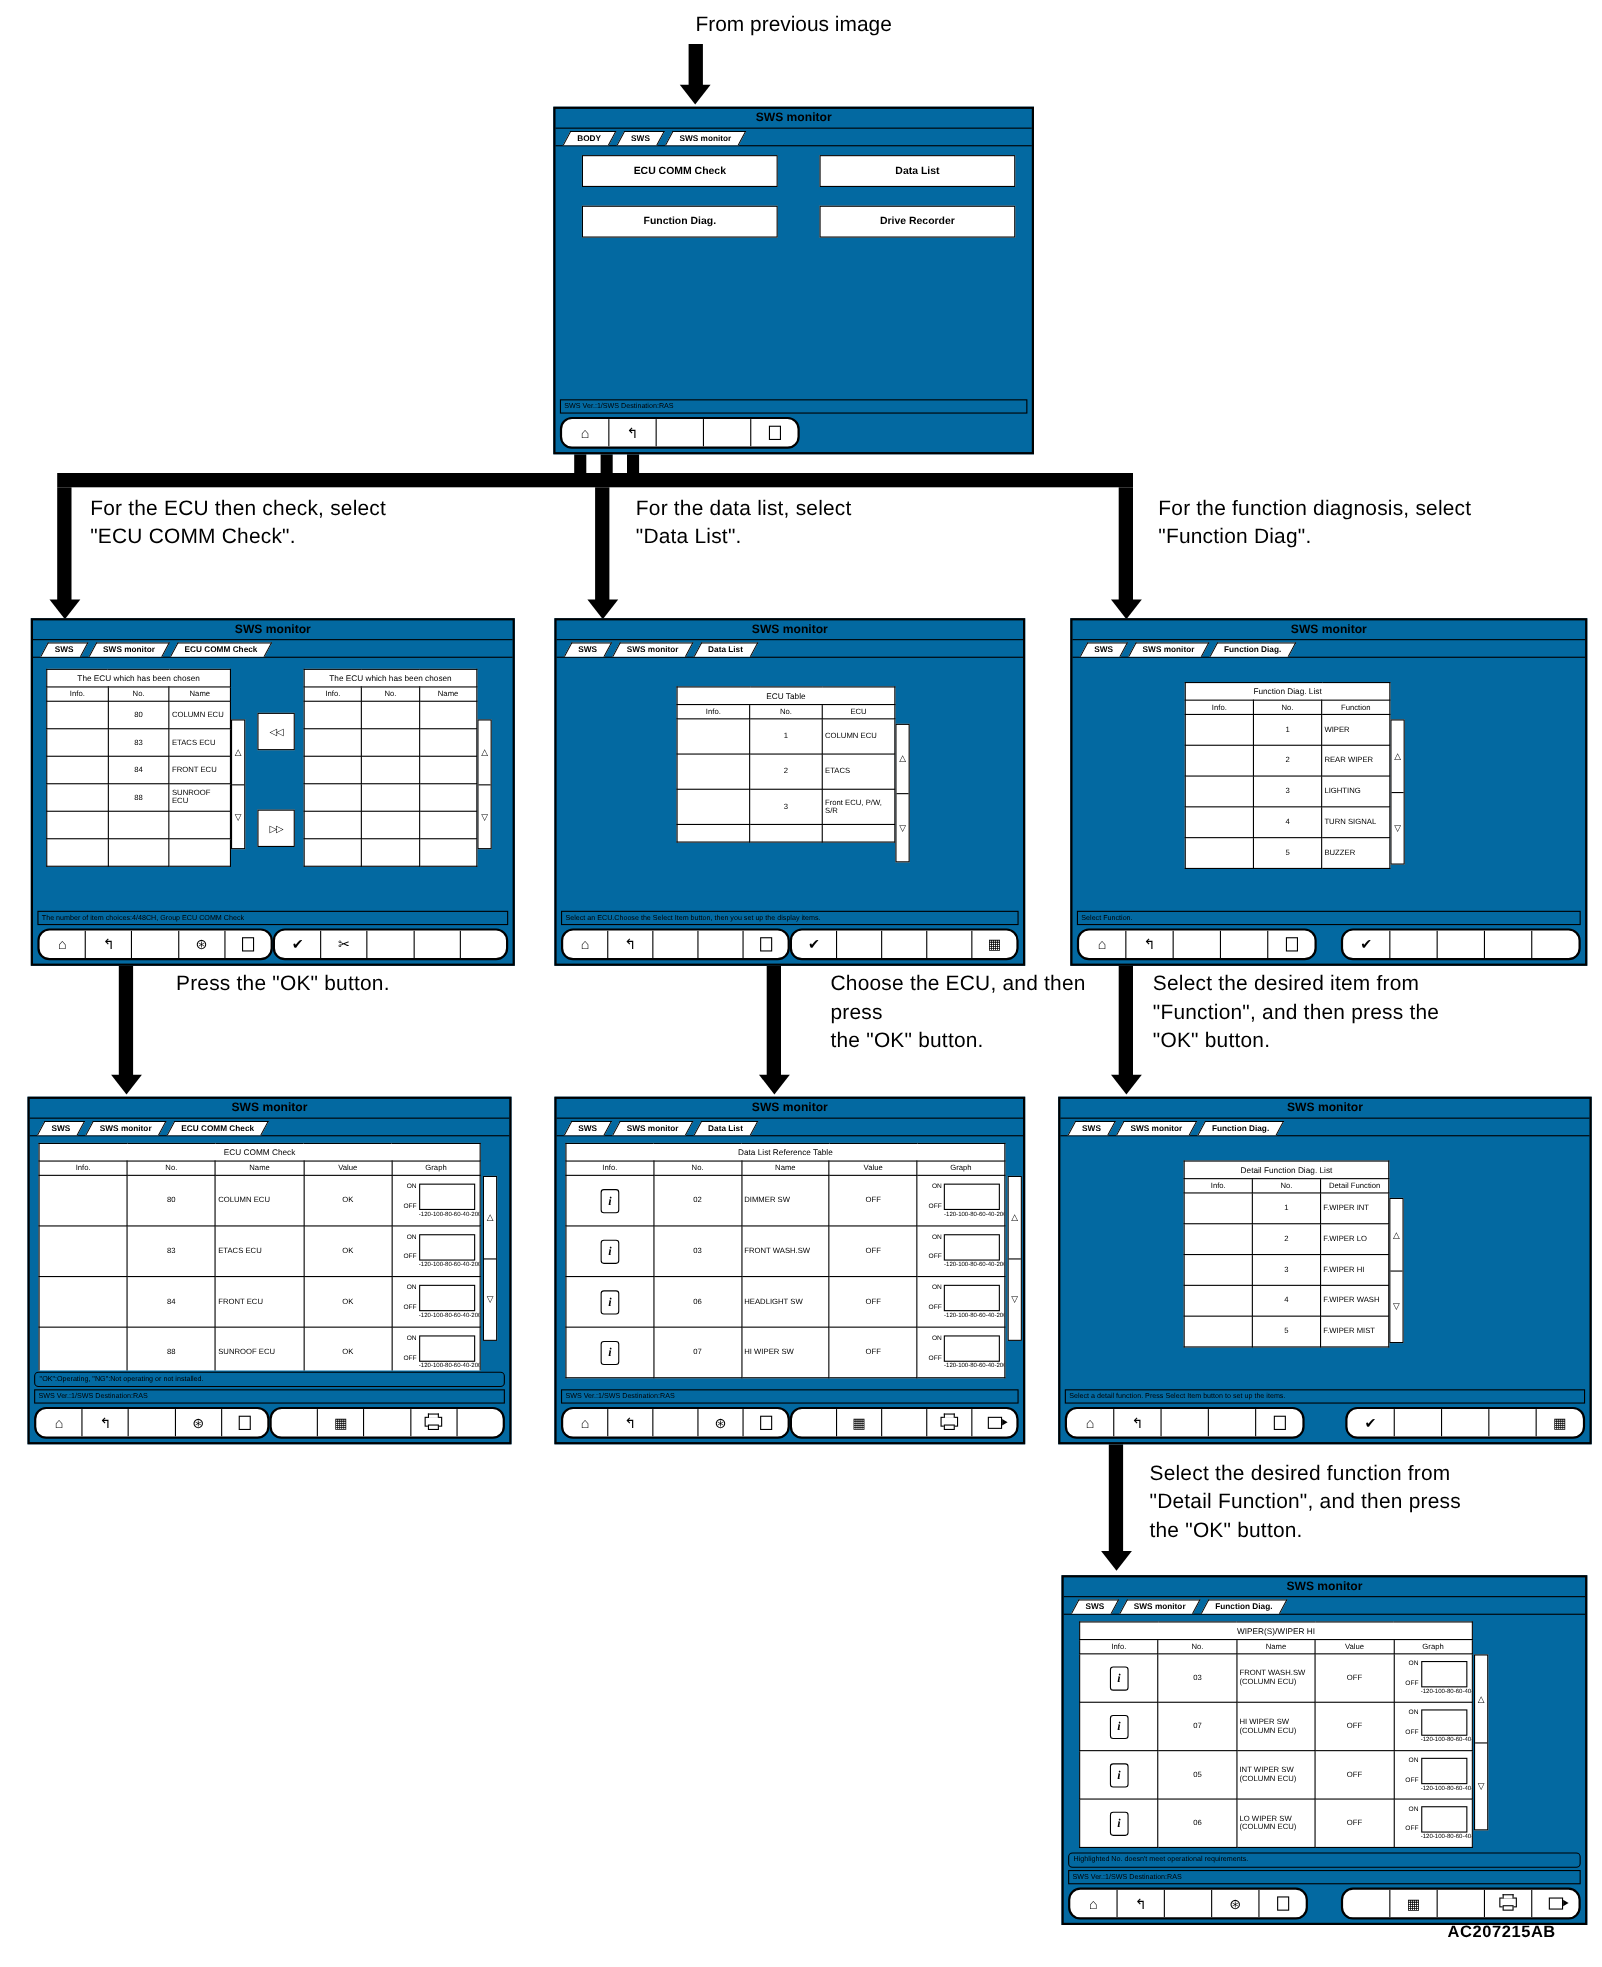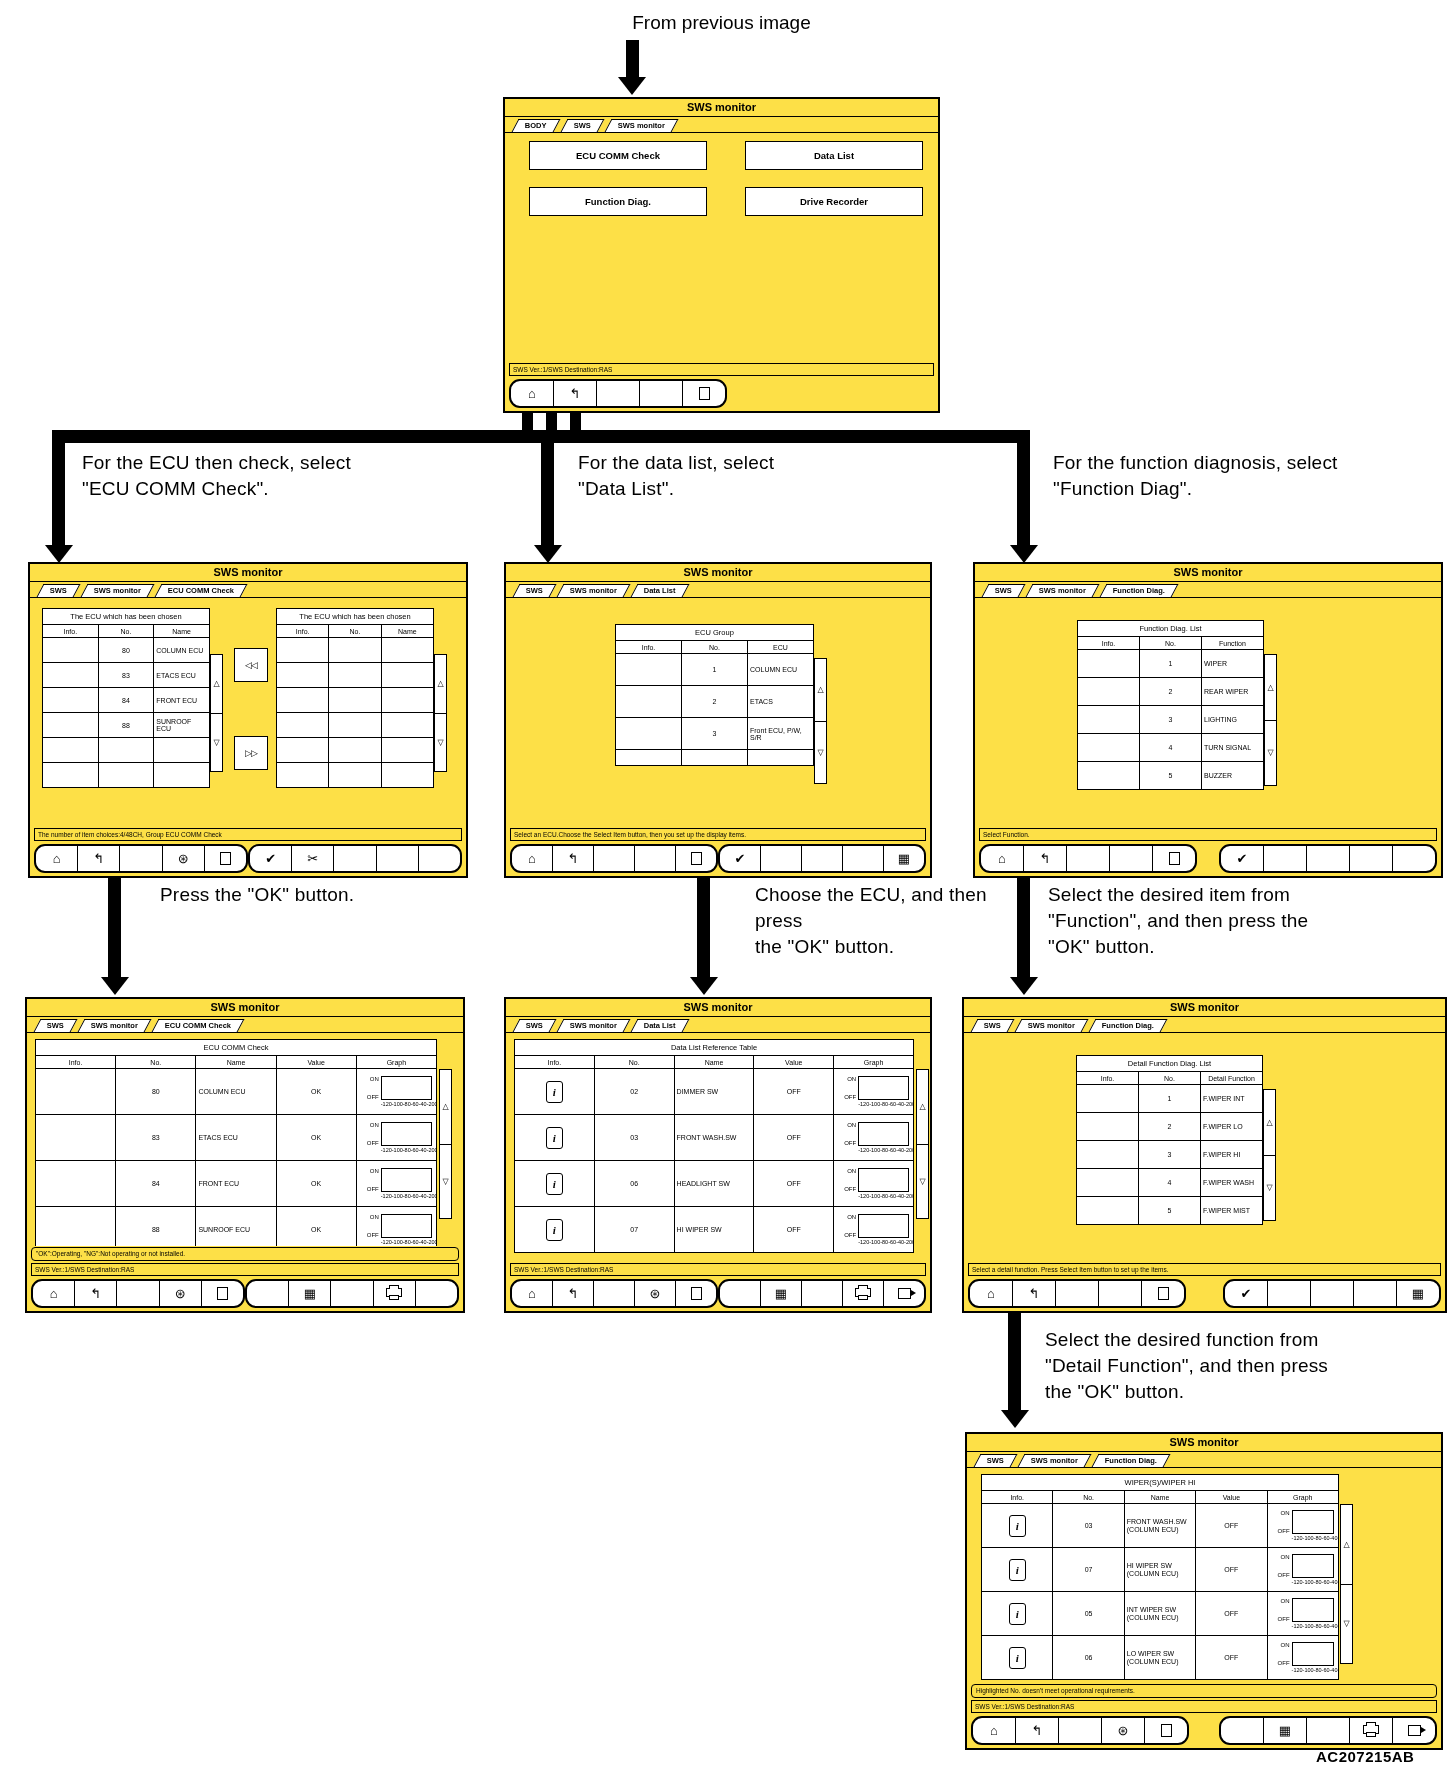--- a/index.html
+++ b/index.html
@@ -8,21 +8,21 @@
   
   .vbar,.hbar,.stub{position:absolute;background:#000;}
   .ahead{position:absolute;width:0;height:0;border-left:14px solid transparent;border-right:14px solid transparent;border-top:18px solid #000;}
 
   
   .ann{position:absolute;font-size:19px;line-height:26px;white-space:pre-line;letter-spacing:.2px;}
   .toplabel{position:absolute;font-size:19px;}
   .figcode{position:absolute;font-weight:bold;font-size:15px;letter-spacing:.5px;}
 
   
-  .screen{position:absolute;background:#fde047;border:2px solid #000;display:flex;flex-direction:column;box-sizing:border-box;}
+  .screen{position:absolute;background:#0369a1;border:2px solid #000;display:flex;flex-direction:column;box-sizing:border-box;}
   .titlebar{height:17px;line-height:17px;text-align:center;font-weight:bold;font-size:11px;border-bottom:1px solid #000;flex:0 0 auto;}
   .tabs{height:15px;border-bottom:1px solid #000;display:flex;align-items:flex-end;padding-left:10px;flex:0 0 auto;}
   .tab{height:12px;line-height:12px;border:1px solid #000;border-bottom:none;transform:skewX(-28deg);padding:0 9px;margin-right:7px;font-size:7.5px;font-weight:bold;background:#fff;}
   .tab>span{display:inline-block;transform:skewX(28deg);white-space:nowrap;}
   .content{position:relative;flex:1 1 auto;overflow:hidden;}
   .msgbar{margin:1px 4px;border:1px solid #000;border-radius:4px;height:12px;line-height:12px;font-size:6.5px;padding:0 4px;flex:0 0 auto;white-space:nowrap;overflow:hidden;}
   .statusbar{margin:1px 4px;border:1px solid #000;height:11px;line-height:11px;font-size:6.5px;padding:0 3px;flex:0 0 auto;white-space:nowrap;overflow:hidden;}
   .toolbar{margin:2px 4px 3px 4px;height:29px;display:flex;justify-content:space-between;flex:0 0 auto;}
   .tgroup{display:flex;border:2px solid #000;border-radius:11px;overflow:hidden;height:25px;background:#fff;}
   .tbtn{width:42px;display:flex;align-items:center;justify-content:center;border-right:1px solid #000;font-size:13px;line-height:1;}
@@ -288,21 +288,21 @@
   <div class="titlebar">SWS monitor</div>
   <div class="tabs">
     <div class="tab"><span>SWS</span></div>
     <div class="tab"><span>SWS monitor</span></div>
     <div class="tab"><span>Data List</span></div>
   </div>
   <div class="content">
     <table class="t" style="left:109px;top:26px;width:199px;">
       <tbody>
           <tr>
-            <td class="ttl" colspan="3">ECU Group</td>
+            <td class="ttl" colspan="3">ECU Table</td>
           </tr>
       <tr>
         <td class="hd" style="width:28px;">Info.</td>
         <td class="hd" style="width:30px;">No.</td>
         <td class="hd">ECU</td>
       </tr>
       <tr style="height:32px;">
             <td></td>
             <td class="num">1</td>
             <td>COLUMN ECU</td>

